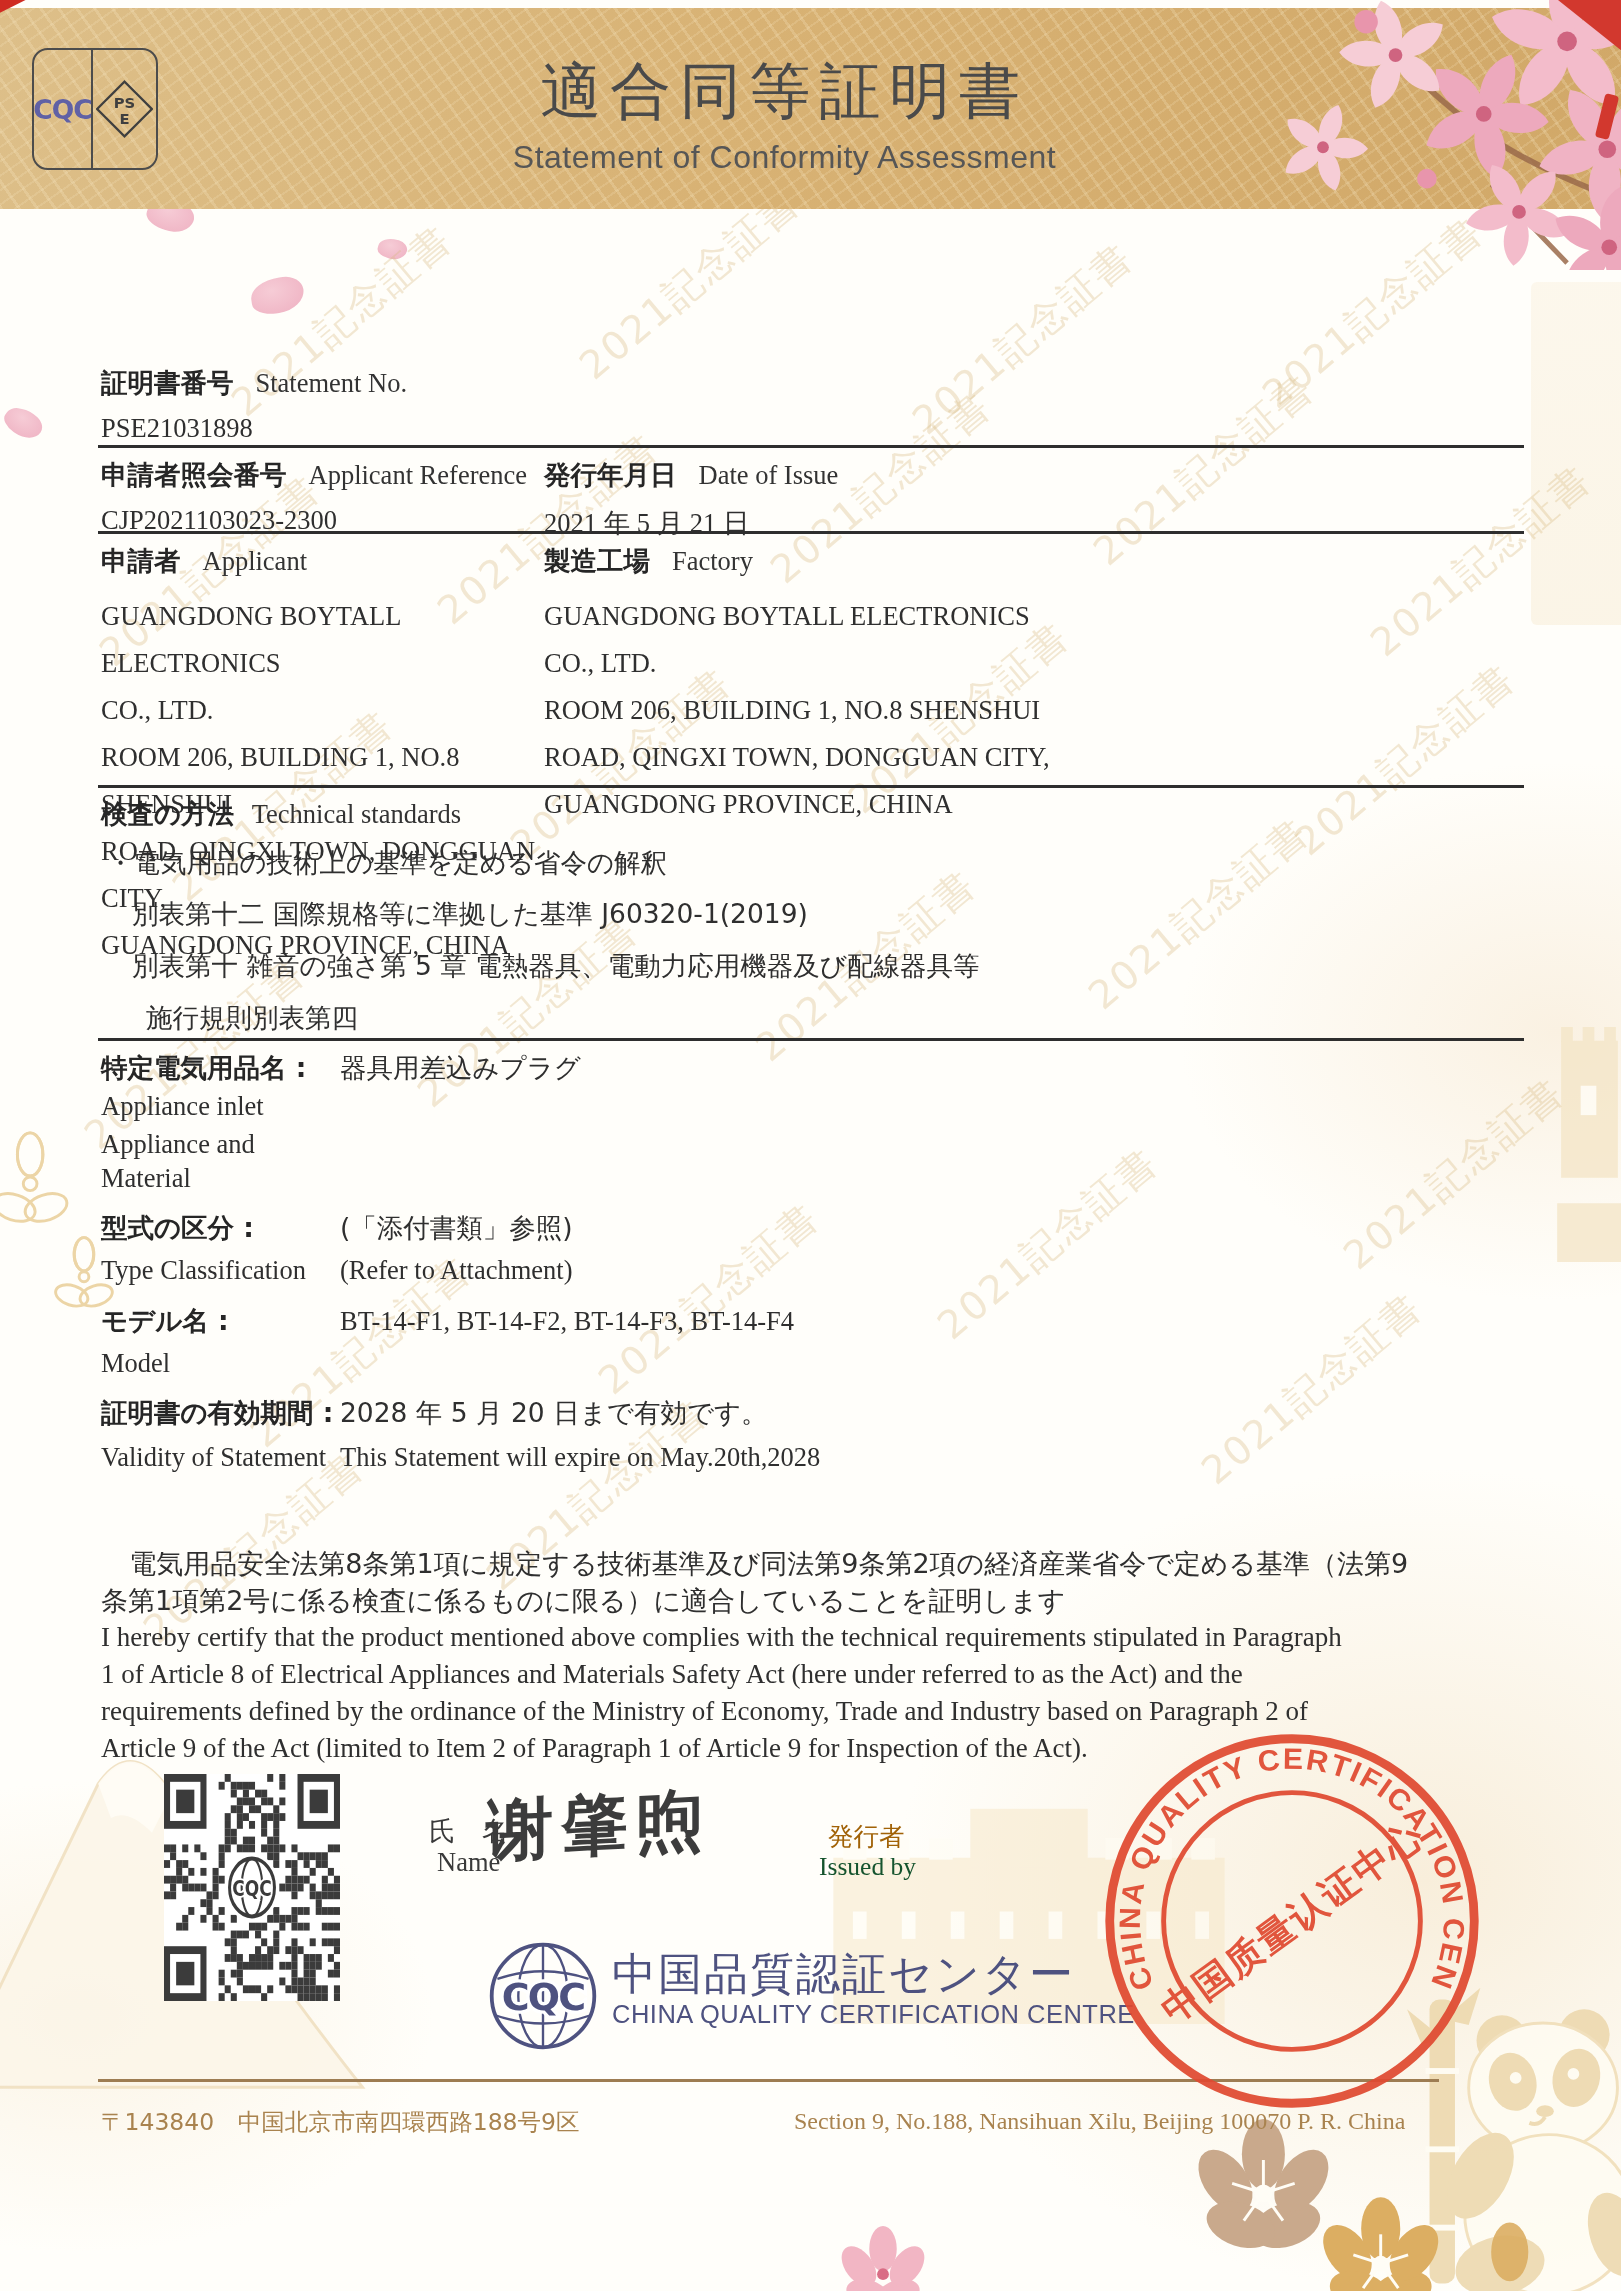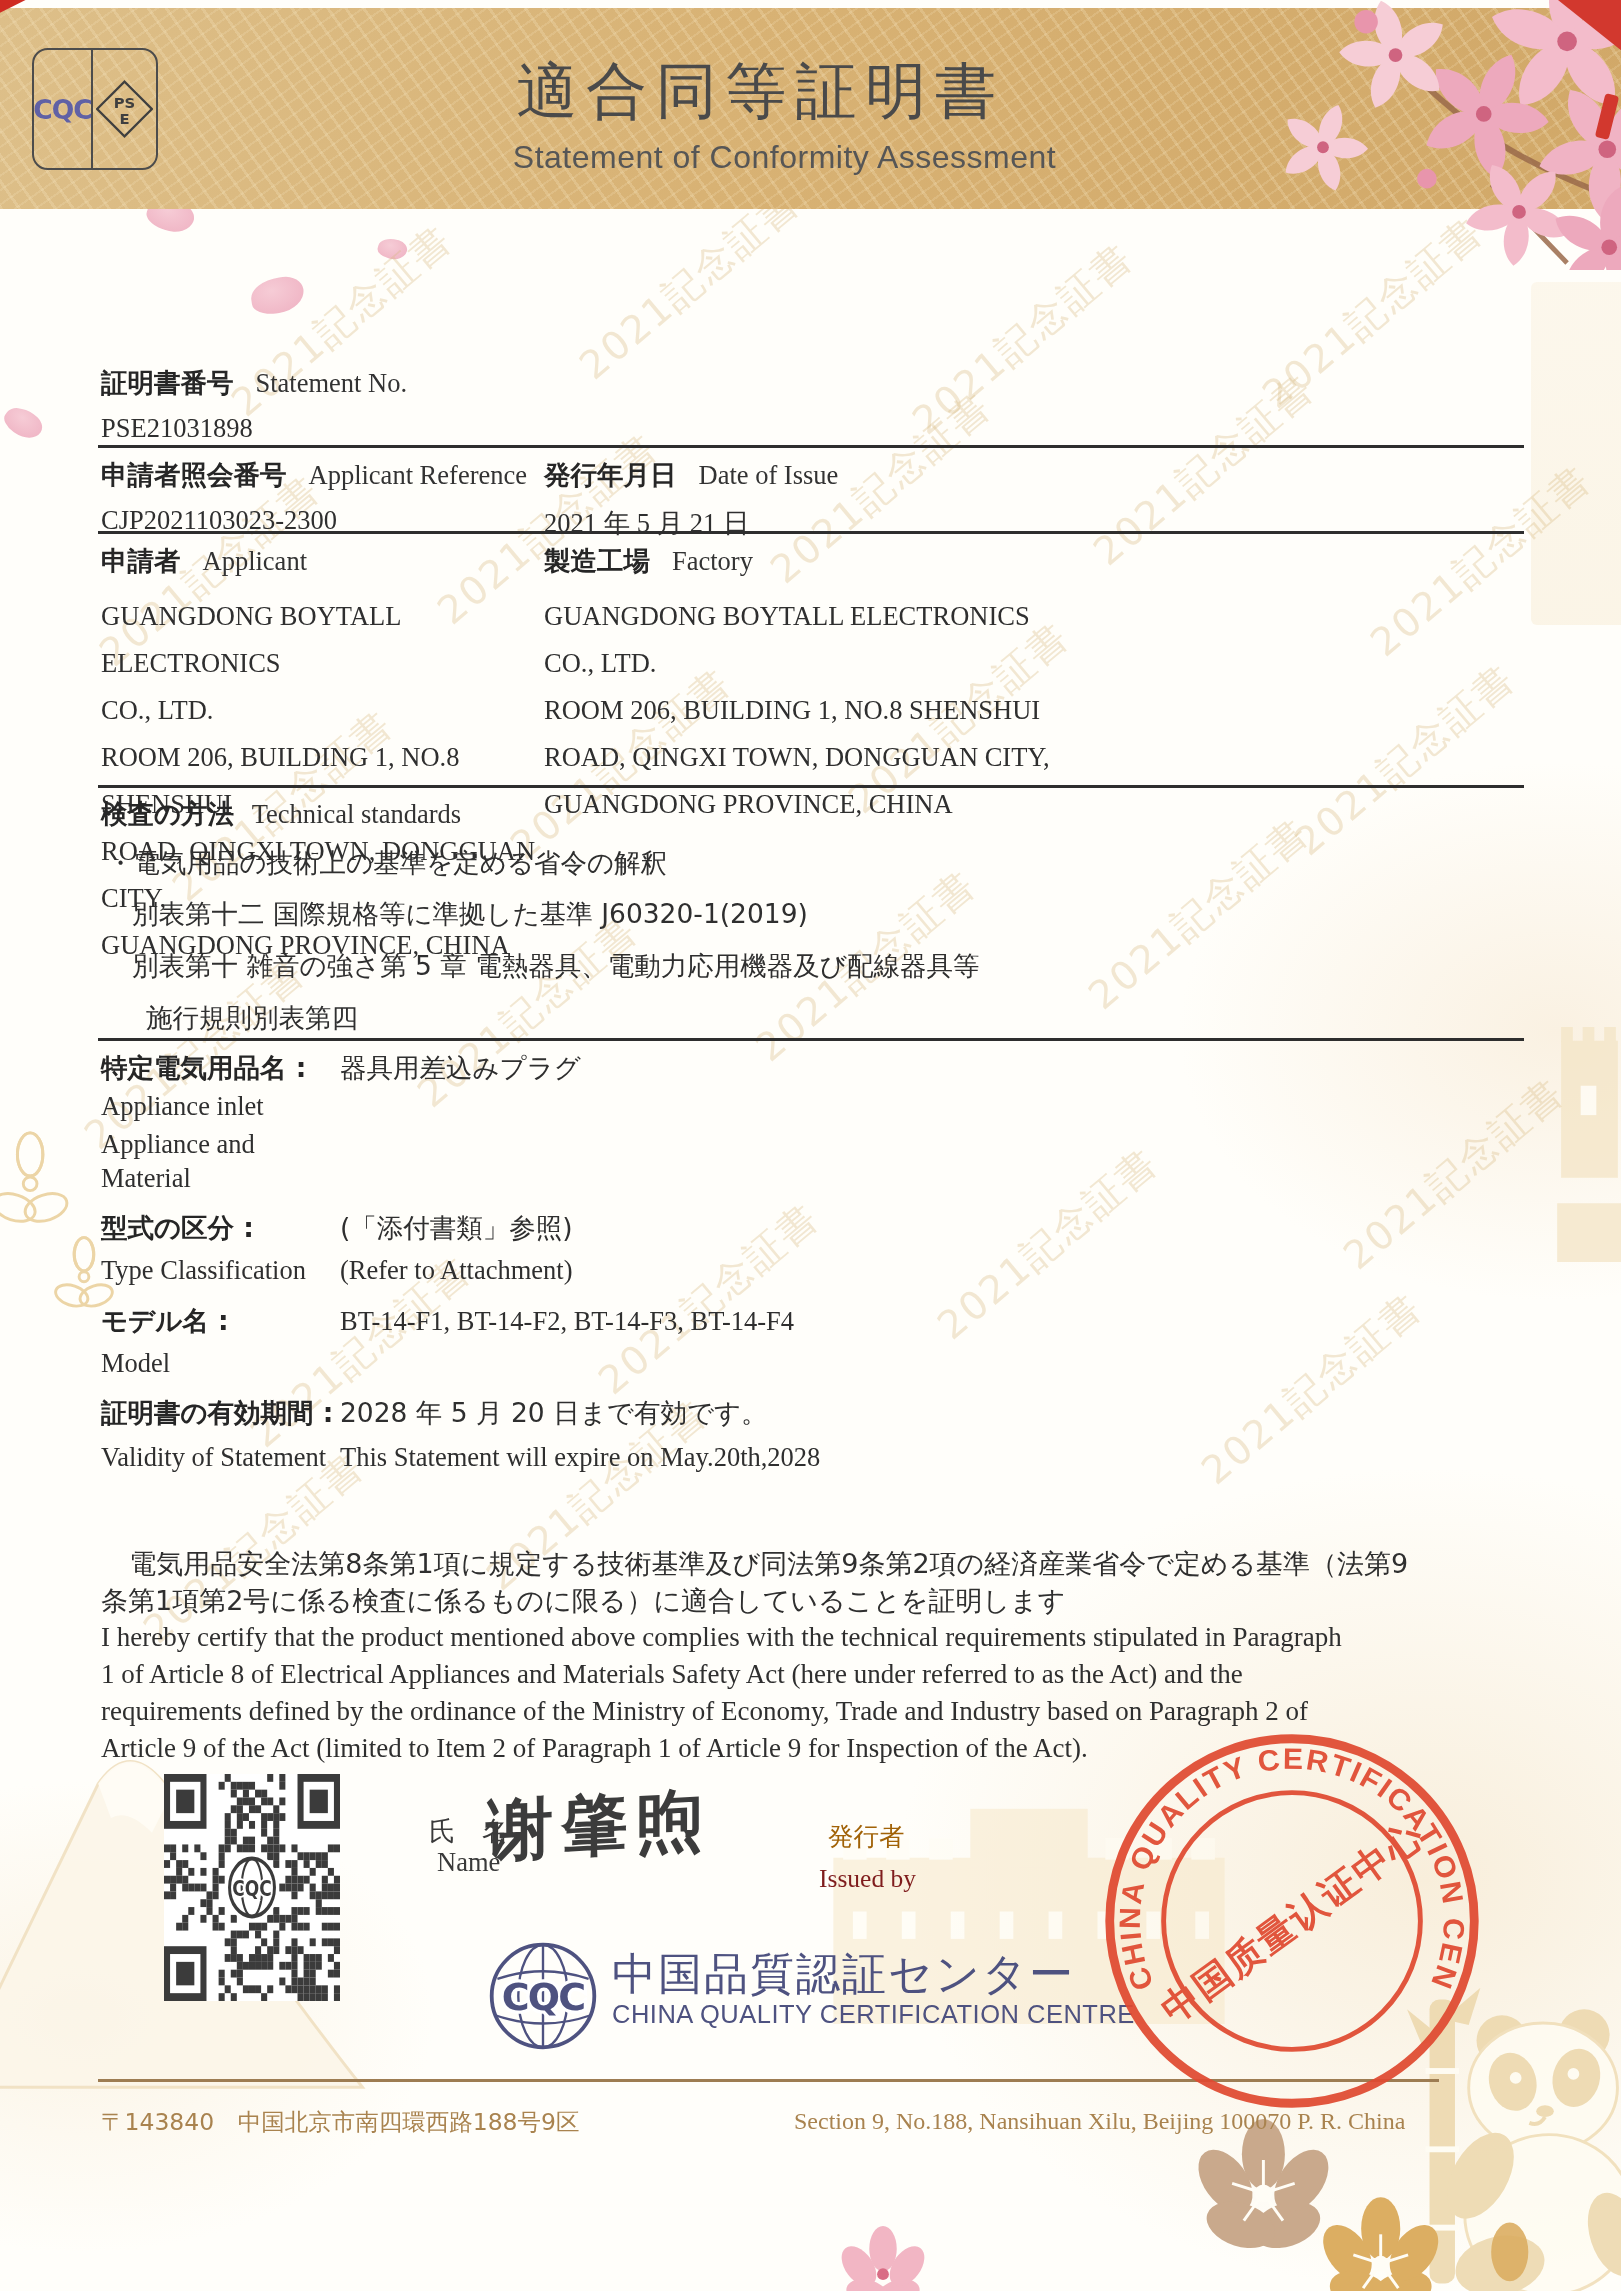--- a/index.html
+++ b/index.html
@@ -19,21 +19,21 @@
         background:linear-gradient(105deg,#ddbf89 0%,#d8b274 45%,#d1a868 100%);z-index:2;}
   .band:after{content:"";position:absolute;inset:0;
         background:
           repeating-linear-gradient(55deg, rgba(255,243,212,.20) 0 2.9px, rgba(255,243,212,0) 2.9px 14.7px),
           repeating-linear-gradient(-35deg, rgba(255,243,212,.15) 0 2px, rgba(255,243,212,0) 2px 11.8px);}
   .mark-box{position:absolute;left:32px;top:48px;width:122px;height:118px;border:2.5px solid #4c4c4c;
         border-radius:15.7px;display:flex;z-index:3;}
   .mark-cqc{width:57px;border-right:2px solid #4c4c4c;display:flex;align-items:center;justify-content:center;
         font-family:"DejaVu Sans", sans-serif;font-weight:700;font-size:26.5px;letter-spacing:-1px;color:#6061a5;}
   .mark-pse{flex:1;display:flex;align-items:center;justify-content:center;}
-  .band-title{position:absolute;left:486px;top:51px;width:549px;text-align:center;z-index:3;
+  .band-title{position:absolute;left:510px;top:51px;width:549px;text-align:center;z-index:3;
         font-family:"DejaVu Sans", sans-serif;font-size:61px;letter-spacing:8.8px;color:#4a4a4a;font-weight:500;}
   .band-sub{position:absolute;left:510px;top:139px;width:549px;text-align:center;z-index:3;
         font-family:"Liberation Sans", sans-serif;font-size:32px;color:#565656;letter-spacing:0.5px;}
 
   .corner-tl{position:absolute;left:0;top:0;width:25.5px;height:12.7px;background:#cf2b22;
         clip-path:polygon(0 0,100% 0,0 100%);z-index:4;}
   .corner-tr{position:absolute;right:0;top:0;width:63px;height:57px;background:#d2382e;
         clip-path:polygon(32% 0,100% 0,100% 88%,0 0);z-index:4;}
   .corner-tr2{position:absolute;right:7.8px;top:94px;width:13.7px;height:45px;background:#d2382e;
         transform:rotate(14deg);border-radius:3.9px;z-index:4;}
@@ -65,21 +65,21 @@
 
   
   .qr-wrap{position:absolute;left:164px;top:1774px;z-index:3;}
   .sig-label-jp{position:absolute;left:429px;top:1813px;font-family:"DejaVu Sans",sans-serif;
       font-size:26.5px;font-weight:500;color:#3a3a3a;z-index:3;}
   .sig-label-en{position:absolute;left:437px;top:1847px;font-size:26.5px;color:#3a3a3a;z-index:3;}
   .sig-value{position:absolute;left:486px;top:1780px;font-family:"DejaVu Sans",sans-serif;font-weight:700;
       font-size:67px;color:#3c3c3c;transform:rotate(-3deg) skewX(-3deg);letter-spacing:7.8px;z-index:3;}
   .issued-jp{position:absolute;left:828px;top:1819px;font-family:"DejaVu Sans",sans-serif;
       font-size:25.5px;color:#a16207;z-index:3;}
-  .issued-en{position:absolute;left:819px;top:1852px;font-size:25.5px;color:#7f1d1d;z-index:3;margin-top:12px;}
+  .issued-en{position:absolute;left:819px;top:1852px;font-size:25.5px;color:#14532d;z-index:3;}
   .issuer-globe{position:absolute;left:486px;top:1939px;z-index:3;}
   .issuer-jp{position:absolute;left:612px;top:1945px;font-family:"DejaVu Sans",sans-serif;
       font-size:44px;color:#4e5280;letter-spacing:2px;z-index:3;}
   .issuer-en{position:absolute;left:612px;top:2000px;font-family:"Liberation Sans",sans-serif;
       font-size:25.5px;color:#4e5280;letter-spacing:0.5px;z-index:3;}
   .stamp-wrap{position:absolute;left:1096px;top:1725px;z-index:4;opacity:.93;}
   .footer-rule{position:absolute;left:98px;top:2079px;width:1341px;height:2.5px;background:#9d7c52;z-index:2;}
   .footer-jp{position:absolute;left:101px;top:2106px;font-family:"DejaVu Sans",sans-serif;
       font-size:23.5px;color:#a9834f;z-index:2;}
   .footer-en{position:absolute;left:794px;top:2108px;font-size:24px;color:#a9834f;z-index:2;}

